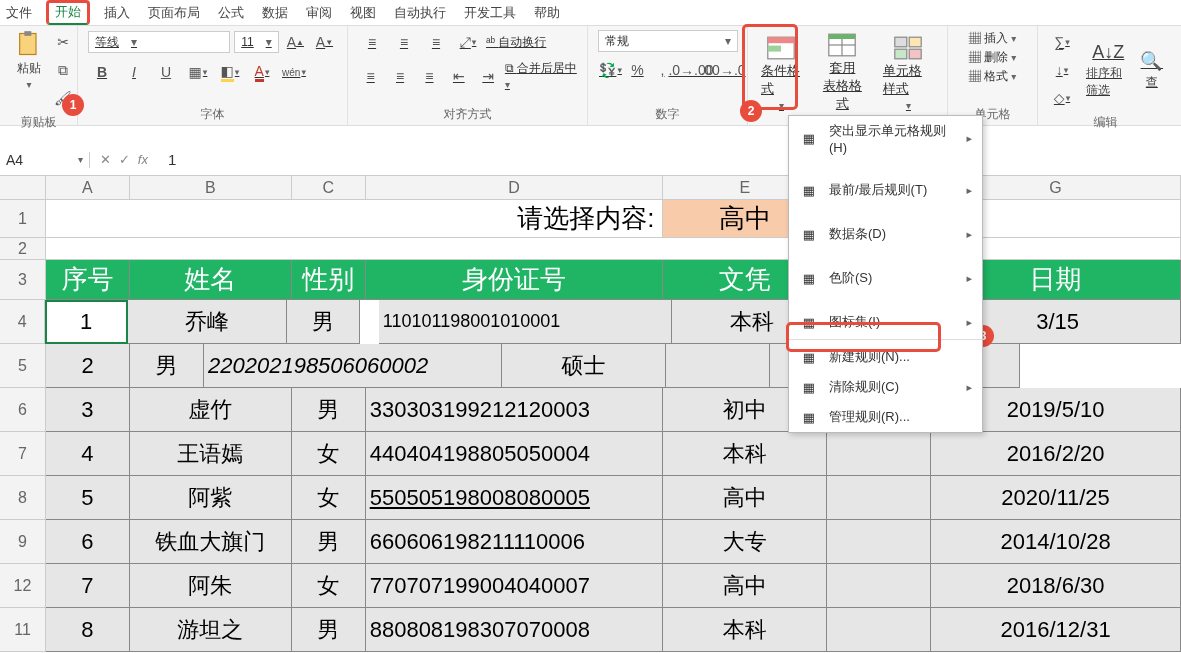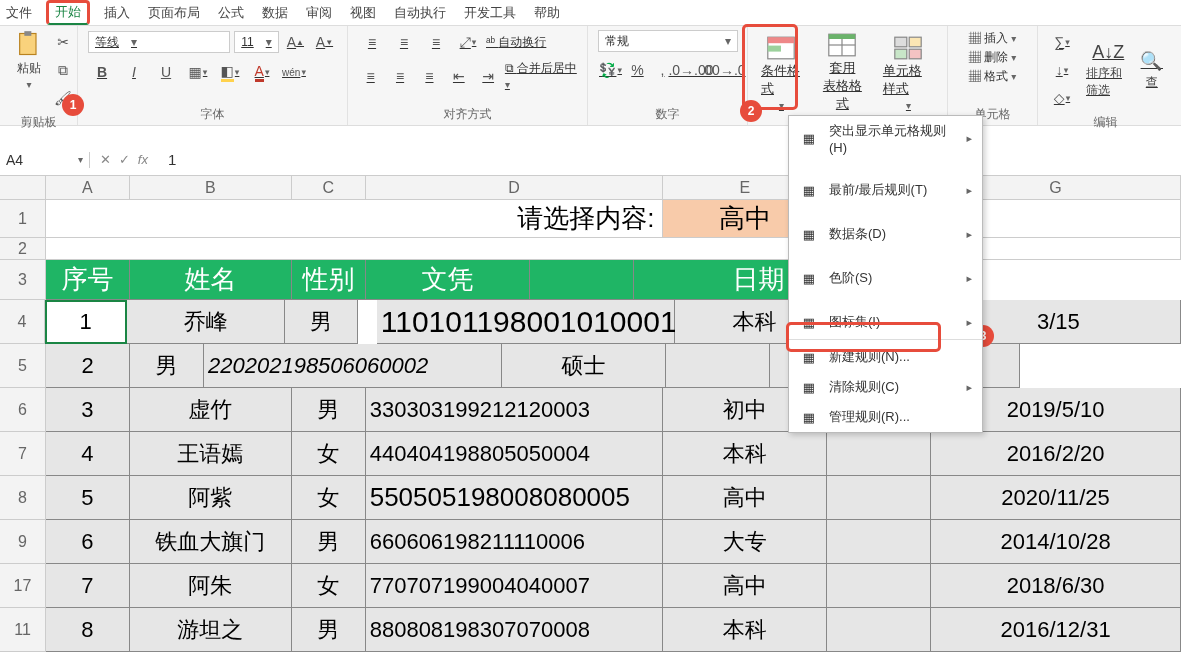--- a/index.html
+++ b/index.html
@@ -328,32 +328,33 @@
   <div class="datarow row1" style="height:22px">
     <div class="rownum">2</div>
     <div class="cell white" style="width:1136px"></div>
   </div>
 
   <div class="datarow" style="height:40px">
     <div class="rownum">3</div>
     <div class="cell hdrcell colA">序号</div>
     <div class="cell hdrcell colB">姓名</div>
     <div class="cell hdrcell colC">性别</div>
+    <div class="cell hdrcell colD">身份证号</div>
     <div class="cell hdrcell colE">文凭</div>
     <div class="cell hdrcell colF"></div>
     <div class="cell hdrcell colG">日期</div>
   </div>
 
   <div id="rows-container">
       <div class="datarow">
         <div class="rownum">4</div>
         <div class="cell colA white" style="outline: rgb(26, 133, 68) solid 2px; outline-offset: -2px;">1</div>
         <div class="cell colB">乔峰</div>
         <div class="cell colC">男</div>
-        <div class="cell colD" style="font-size: 30px; justify-content: flex-start; padding-left: 4px; margin-left: 19px;">110101198001010001</div>
+        <div class="cell colD" style="font-size: 18px; justify-content: flex-start; padding-left: 4px; margin-left: 19px;">110101198001010001</div>
         <div class="cell colE">本科</div>
         <div class="cell colF"></div>
         <div class="cell colG">3/15</div>
       </div>
       <div class="datarow">
         <div class="rownum">5</div>
         <div class="cell colA">2</div>
         <div class="cell colC">男</div>
         <div class="cell colD" style="font-size: 22px; justify-content: flex-start; padding-left: 4px; font-style: italic;">220202198506060002</div>
         <div class="cell colE">硕士</div>
@@ -378,37 +379,37 @@
         <div class="cell colD" style="font-size: 22px; justify-content: flex-start; padding-left: 4px;">440404198805050004</div>
         <div class="cell colE">本科</div>
         <div class="cell colF"></div>
         <div class="cell colG">2016/2/20</div>
       </div>
       <div class="datarow">
         <div class="rownum">8</div>
         <div class="cell colA">5</div>
         <div class="cell colB">阿紫</div>
         <div class="cell colC">女</div>
-        <div class="cell colD" style="font-size: 26px; justify-content: flex-start; padding-left: 4px;">550505198008080005</div>
+        <div class="cell colD" style="font-size: 22px; justify-content: flex-start; padding-left: 4px; text-decoration: underline;">550505198008080005</div>
         <div class="cell colE">高中</div>
         <div class="cell colF"></div>
         <div class="cell colG">2020/11/25</div>
       </div>
       <div class="datarow">
         <div class="rownum">9</div>
         <div class="cell colA">6</div>
         <div class="cell colB">铁血大旗门</div>
         <div class="cell colC">男</div>
         <div class="cell colD" style="font-size: 22px; justify-content: flex-start; padding-left: 4px;">660606198211110006</div>
         <div class="cell colE">大专</div>
         <div class="cell colF"></div>
         <div class="cell colG">2014/10/28</div>
       </div>
       <div class="datarow">
-        <div class="rownum">17</div>
+        <div class="rownum">12</div>
         <div class="cell colA">7</div>
         <div class="cell colB">阿朱</div>
         <div class="cell colC">女</div>
         <div class="cell colD" style="font-size: 22px; justify-content: flex-start; padding-left: 4px;">770707199004040007</div>
         <div class="cell colE">高中</div>
         <div class="cell colF"></div>
         <div class="cell colG">2018/6/30</div>
       </div>
       <div class="datarow">
         <div class="rownum">11</div>

